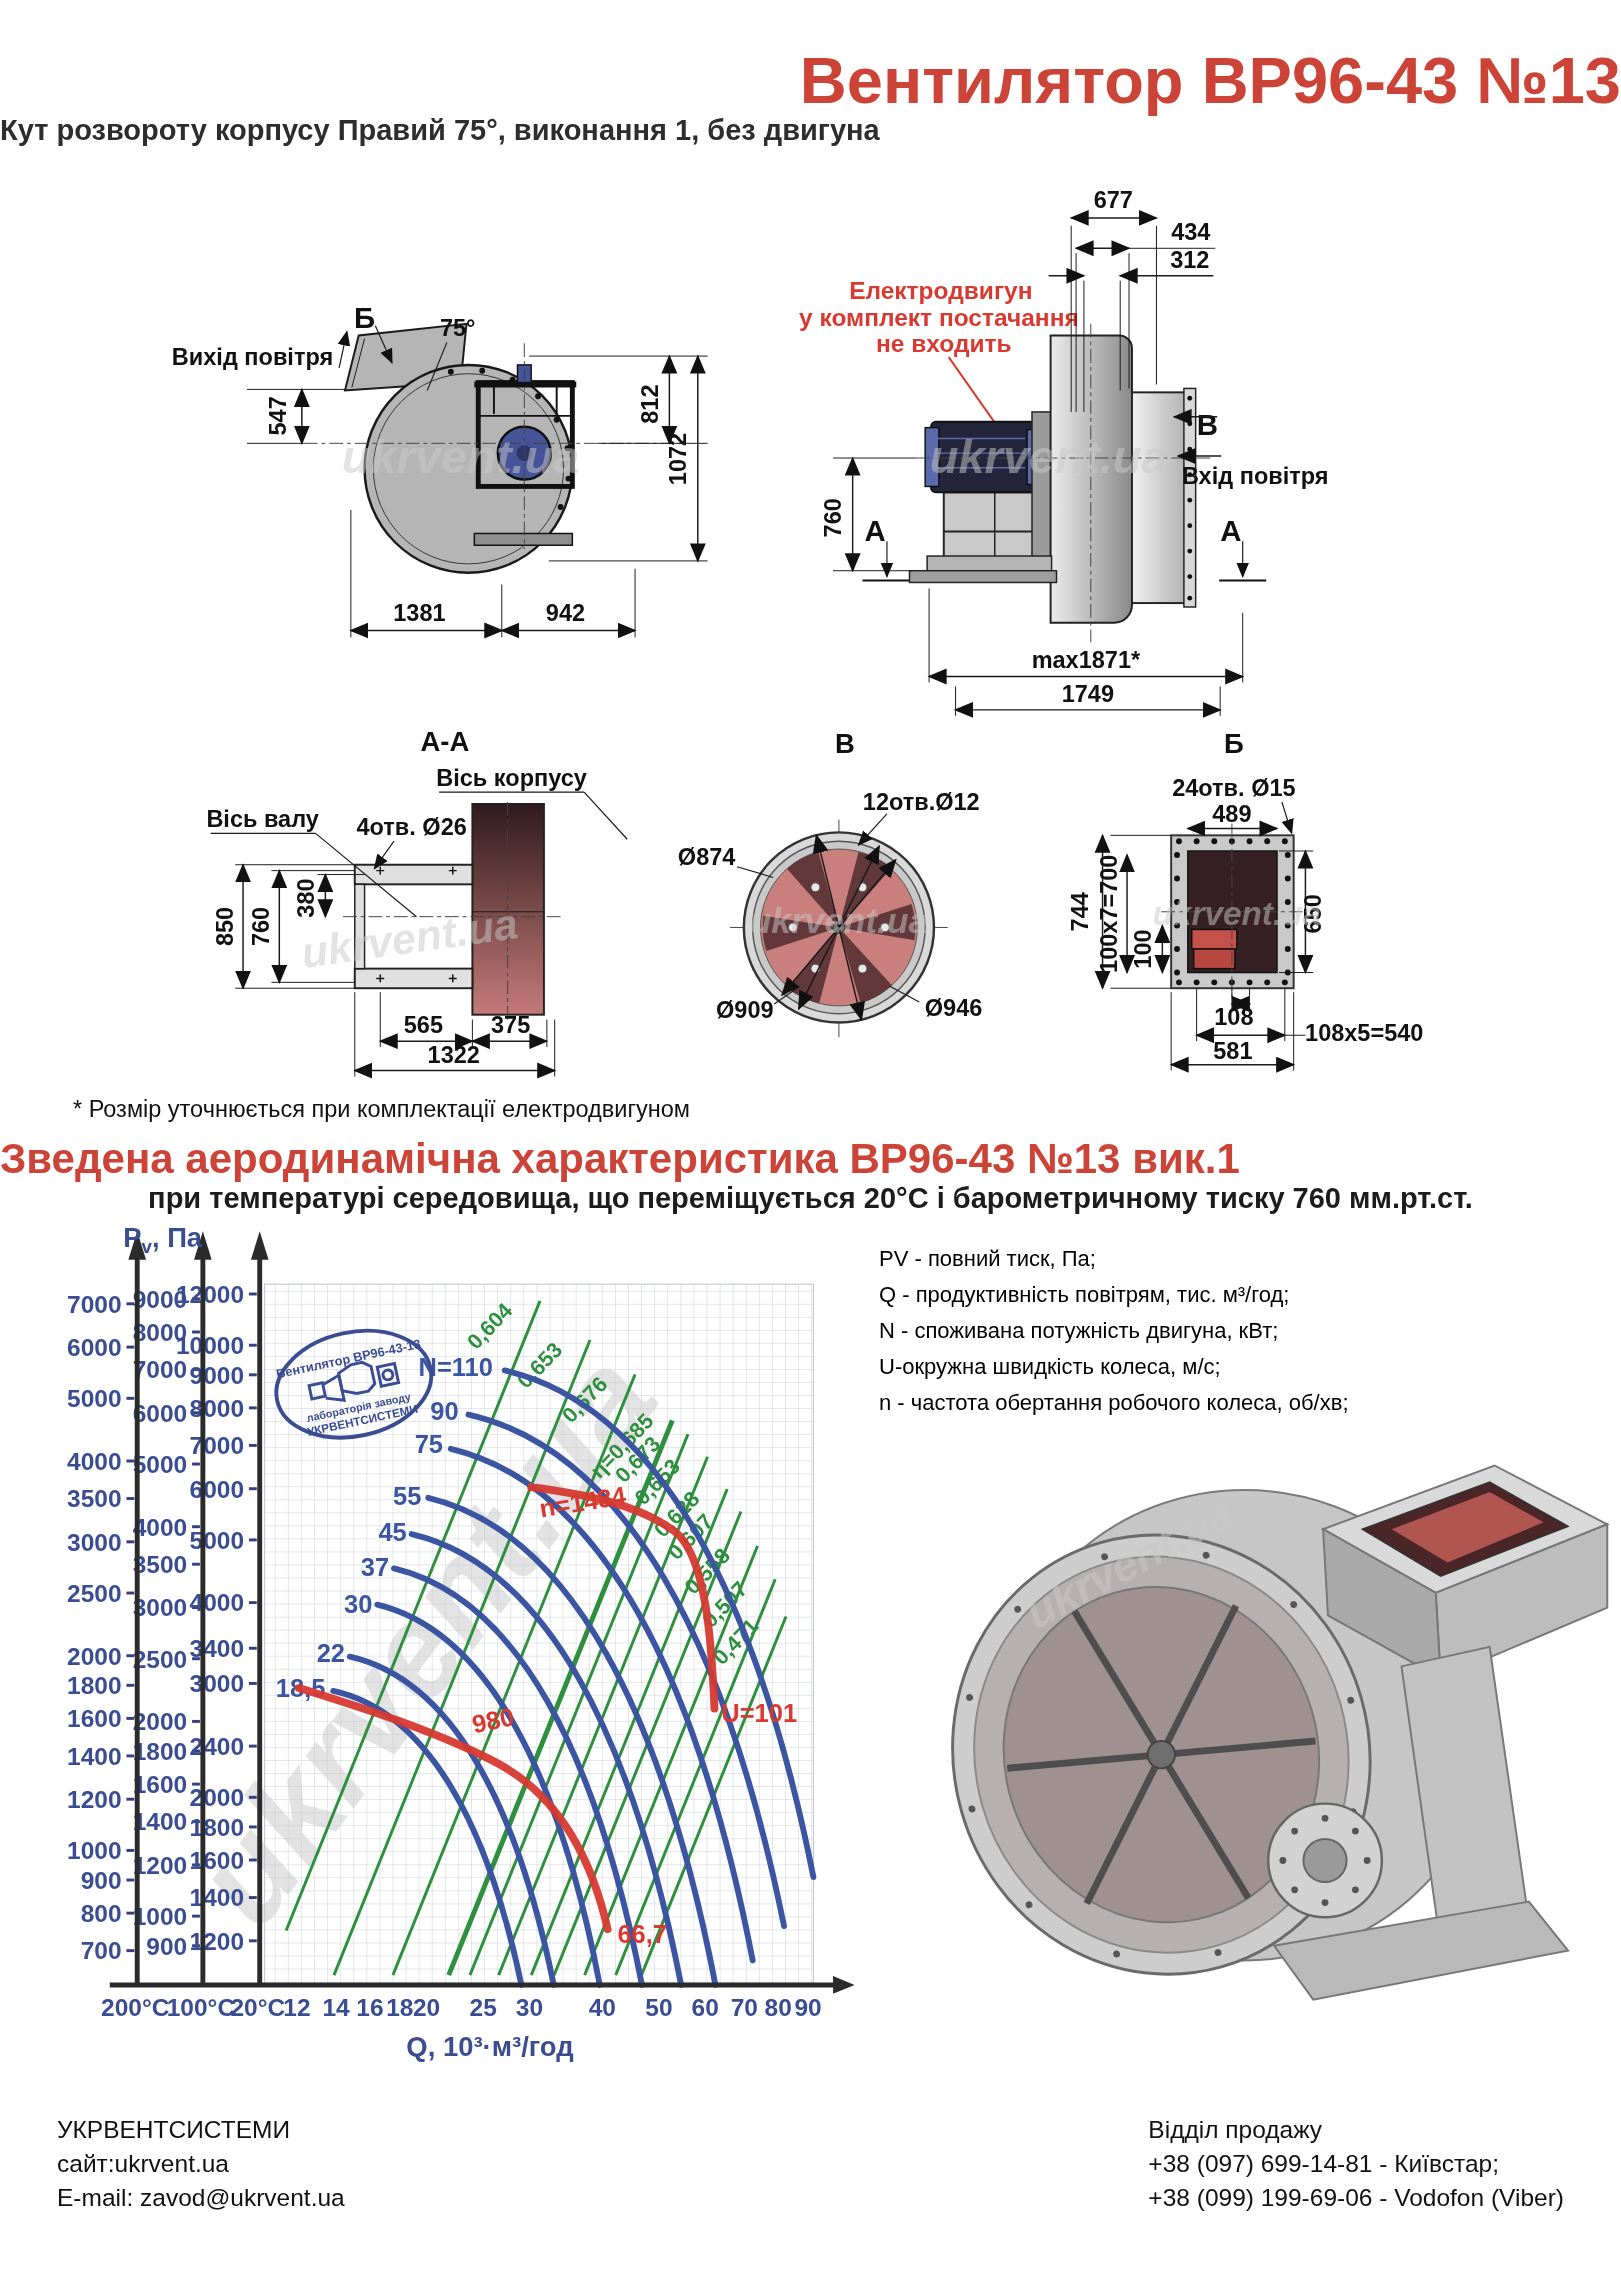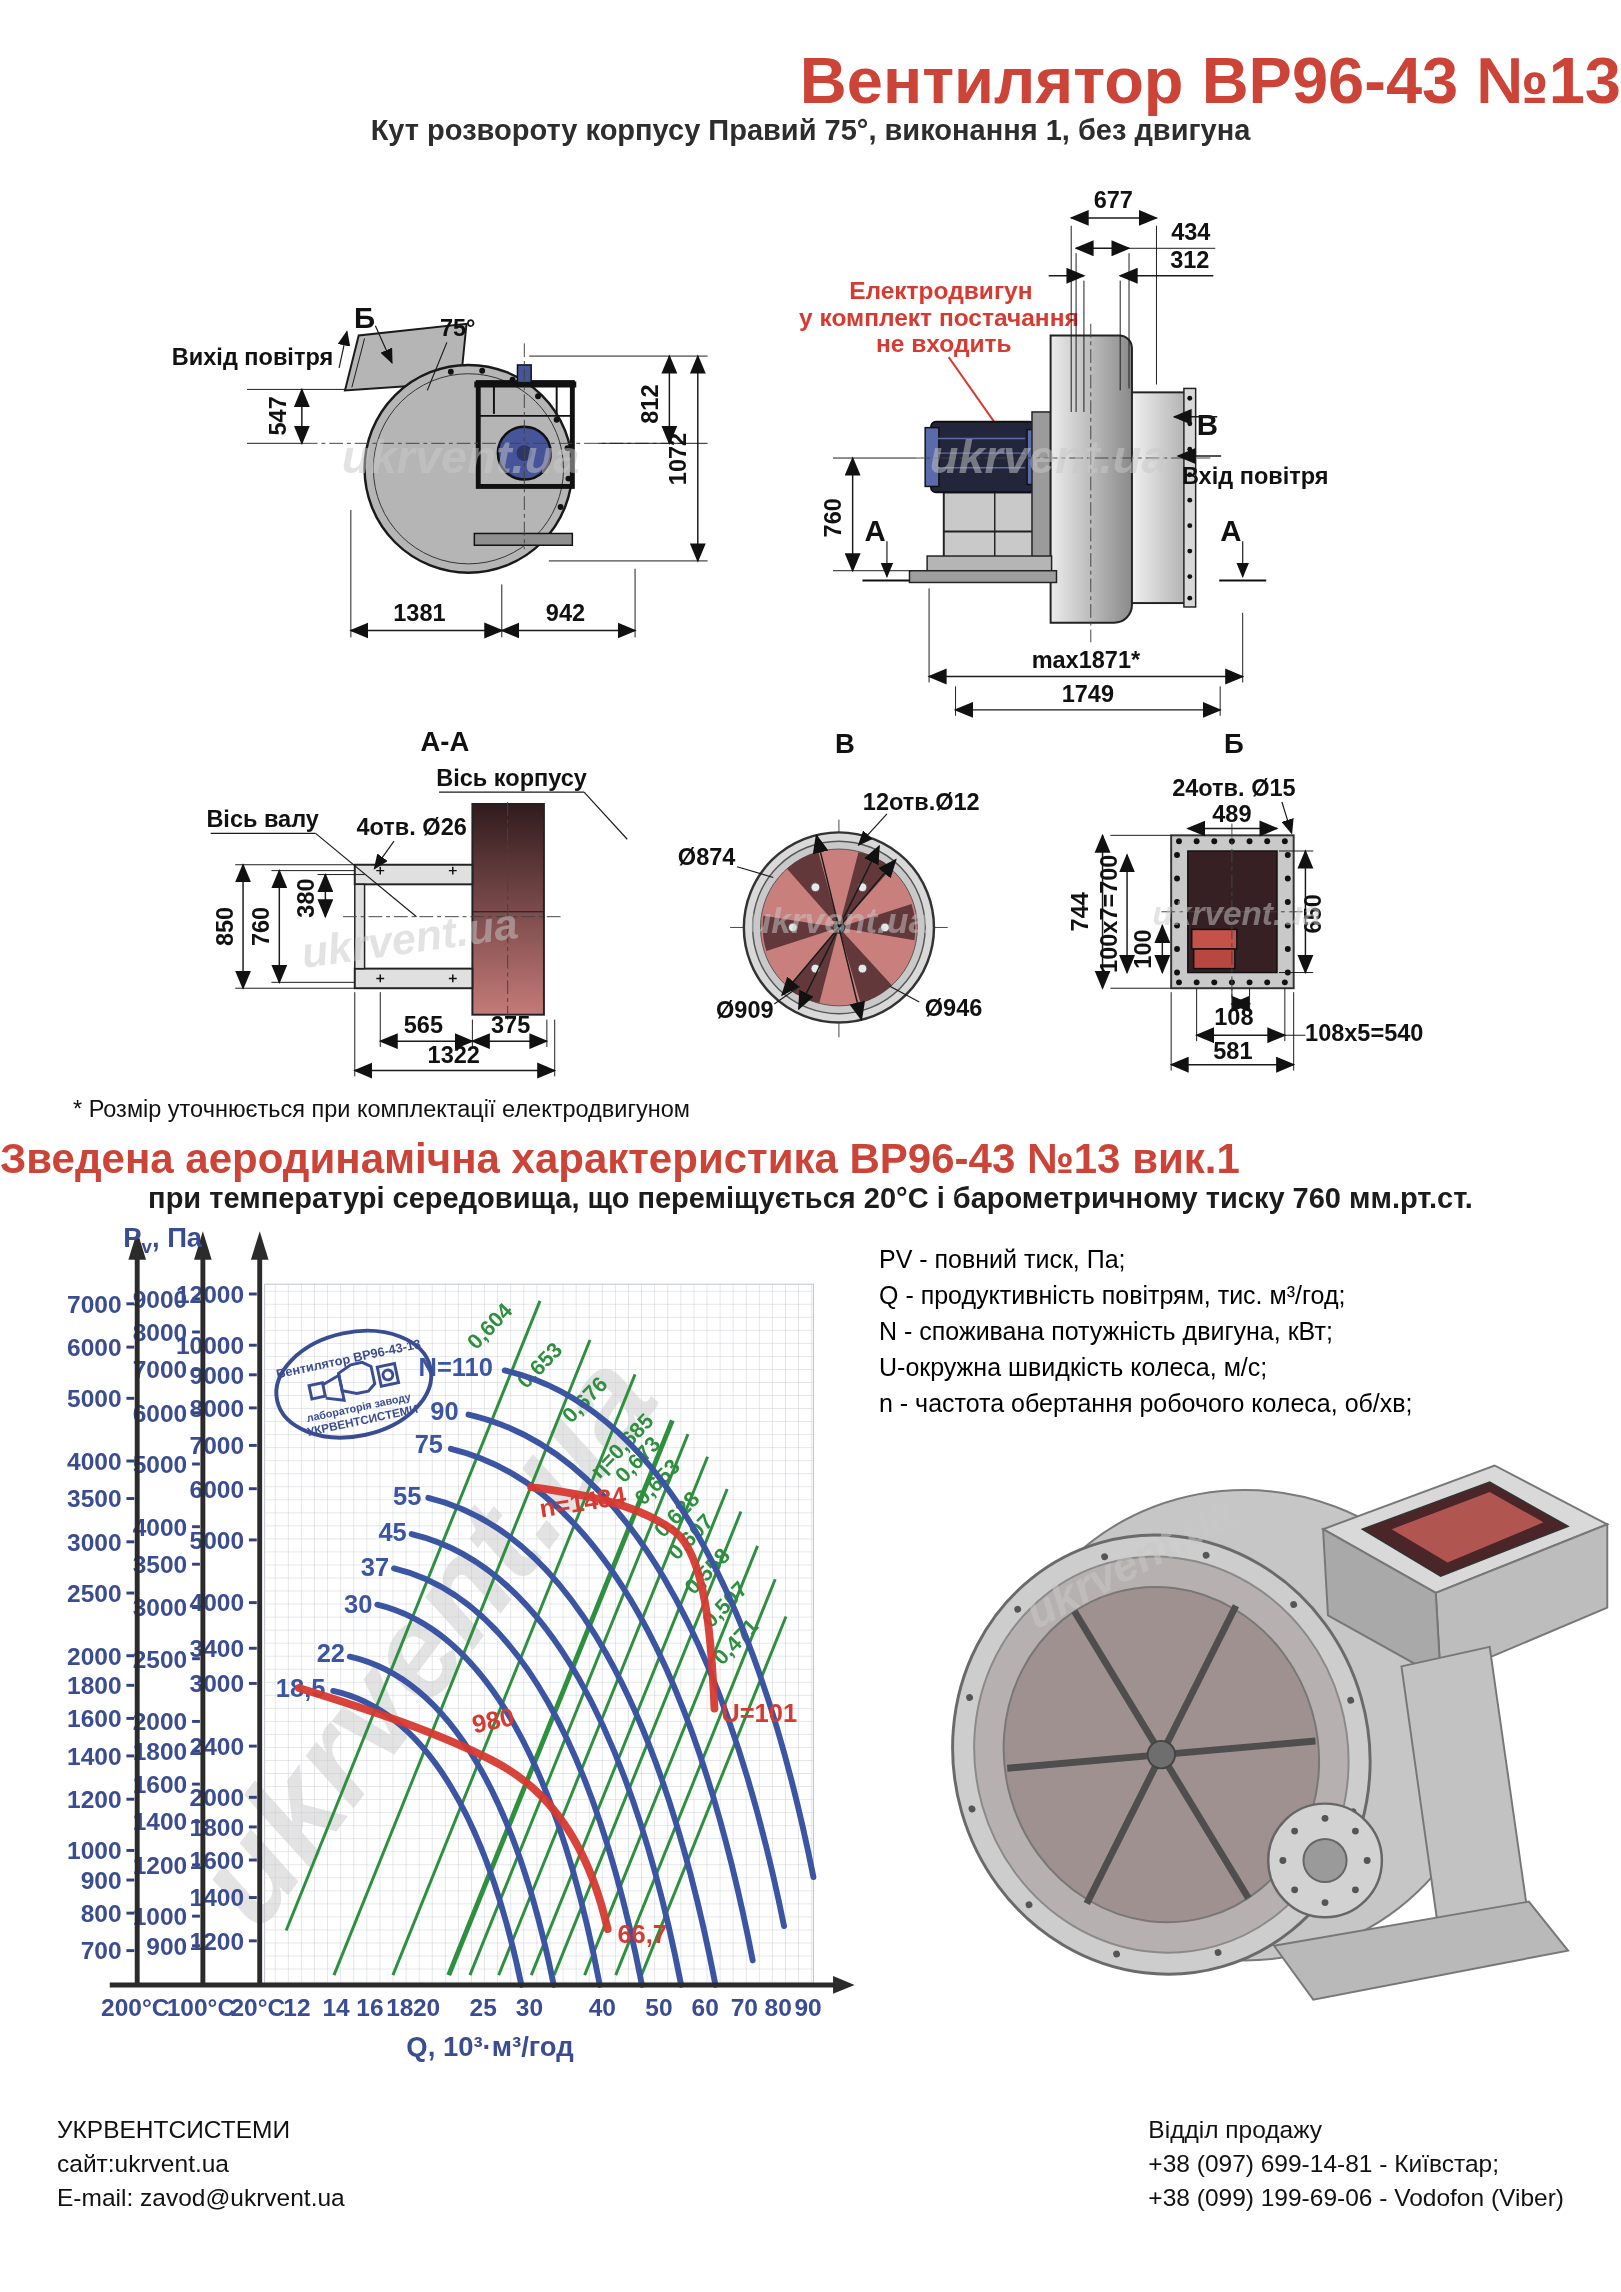--- a/index.html
+++ b/index.html
@@ -1,24 +1,24 @@
 <!DOCTYPE html>
 <html><head>
 <meta charset="utf-8">
 <style>
   html,body{margin:0;padding:0;background:#888}
   #page{position:relative;width:1621px;height:2293px;background:#ffffff;
         font-family:"Liberation Sans",sans-serif;overflow:hidden;margin:0 auto}
   .abs{position:absolute}
   .title{top:43px;left:0;width:100%;text-align:right;font-size:65px;font-weight:bold;color:#cc4438}
-  .subtitle{top:114px;left:0;width:100%;text-align:center;font-size:29px;font-weight:bold;color:#2d2d2d}
+  .subtitle{top:114px;left:0;width:100%;font-size:29px;font-weight:bold;color:#2d2d2d}
   .note{top:1096px;left:73px;font-size:23.5px;color:#111}
   .chart-heading{top:1135px;left:0;width:100%;font-size:42px;font-weight:bold;color:#cc4438}
   .chart-subheading{top:1182px;left:0;width:100%;text-align:center;font-size:29px;font-weight:bold;color:#1c1c1c}
-  .legend{top:1241px;left:879px;font-size:25px;color:#000;line-height:36px;white-space:nowrap}
+  .legend{top:1241px;left:879px;font-size:22px;color:#000;line-height:36px;white-space:nowrap}
   .footer-left{top:2113px;left:57px;font-size:24.5px;line-height:34px;color:#111}
   .footer-right{top:2113px;right:57px;font-size:24.5px;line-height:34px;color:#111;text-align:left}
   svg{position:absolute;top:0;left:0}
   svg text{font-family:"Liberation Sans",sans-serif}
   .dim{font-size:24px;font-weight:600;fill:#111}
   .dimb{font-size:30px;font-weight:800;fill:#111}
   .secttl{font-size:28px;font-weight:800;fill:#111}
   .rednote{font-size:25px;font-weight:700;fill:#d63a31}
   .tick{font-size:25px;font-weight:700;fill:#3b4d92}
   .axlbl{font-size:28px;font-weight:700;fill:#3b4d92}

